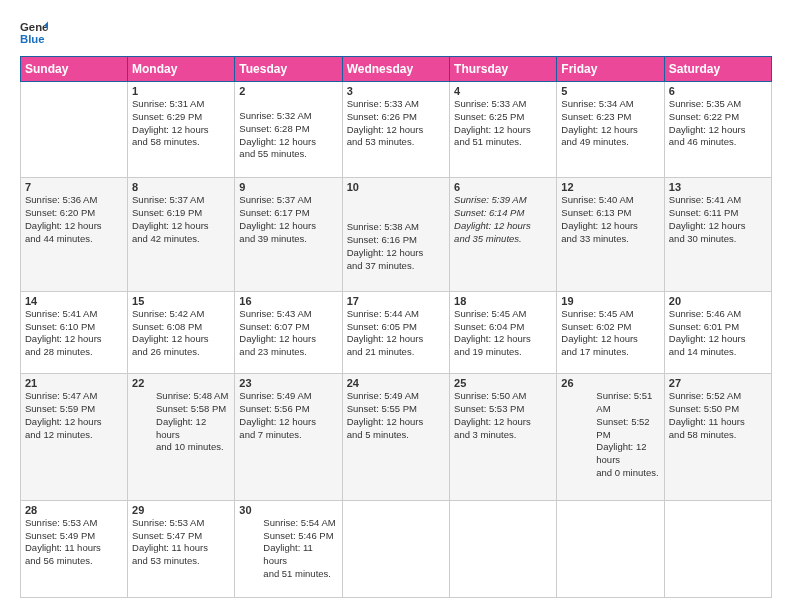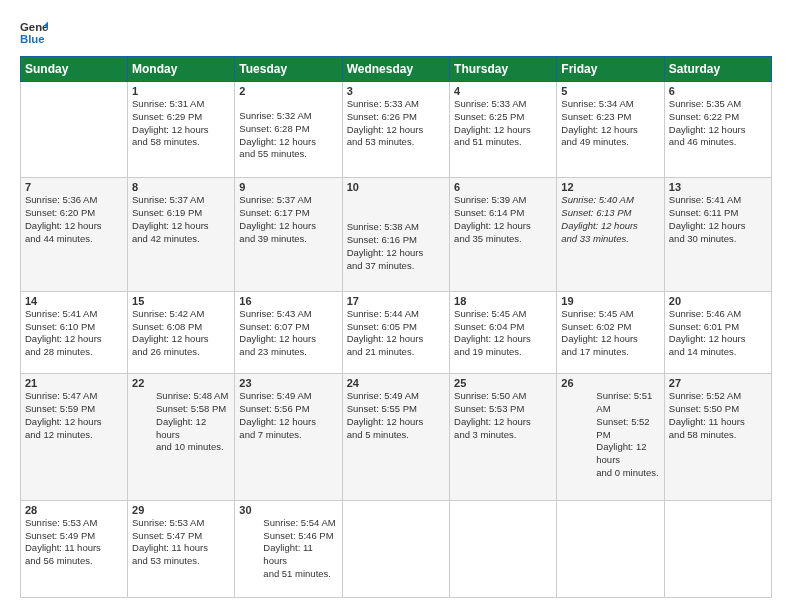--- a/index.html
+++ b/index.html
@@ -43,21 +43,21 @@
     .location {
       font-size: 14px;
       color: #555;
     }
     .calendar-table {
       width: 100%;
       border-collapse: collapse;
       flex: 1;
     }
     .calendar-table th {
-      background-color: #15803d;
+      background-color: #ec4899;
       color: #fff;
       font-size: 12px;
       font-weight: bold;
       padding: 5px 4px;
       text-align: left;
       border: 1px solid #1a5fa0;
     }
     .calendar-table td {
       border: 1px solid #ccc;
       vertical-align: top;
@@ -184,28 +184,28 @@
           </td>
           <td>
             <span class="day-number">10</span>
             <div class="day-info" style="white-space: pre-line; margin-top: 28px;">Sunrise: 5:38 AM
 Sunset: 6:16 PM
 Daylight: 12 hours
 and 37 minutes.</div>
           </td>
           <td>
             <span class="day-number">6</span>
-            <div class="day-info" style="white-space: pre-line;">Sunrise: 5:39 AM
+            <div class="day-info" style="white-space: pre-line; font-style: italic;">Sunrise: 5:39 AM
 Sunset: 6:14 PM
 Daylight: 12 hours
 and 35 minutes.</div>
           </td>
           <td>
             <span class="day-number">12</span>
-            <div class="day-info" style="white-space: pre-line; font-style: italic;">Sunrise: 5:40 AM
+            <div class="day-info" style="white-space: pre-line;">Sunrise: 5:40 AM
 Sunset: 6:13 PM
 Daylight: 12 hours
 and 33 minutes.</div>
           </td>
           <td>
             <span class="day-number">13</span>
             <div class="day-info" style="white-space: pre-line;">Sunrise: 5:41 AM
 Sunset: 6:11 PM
 Daylight: 12 hours
 and 30 minutes.</div>

